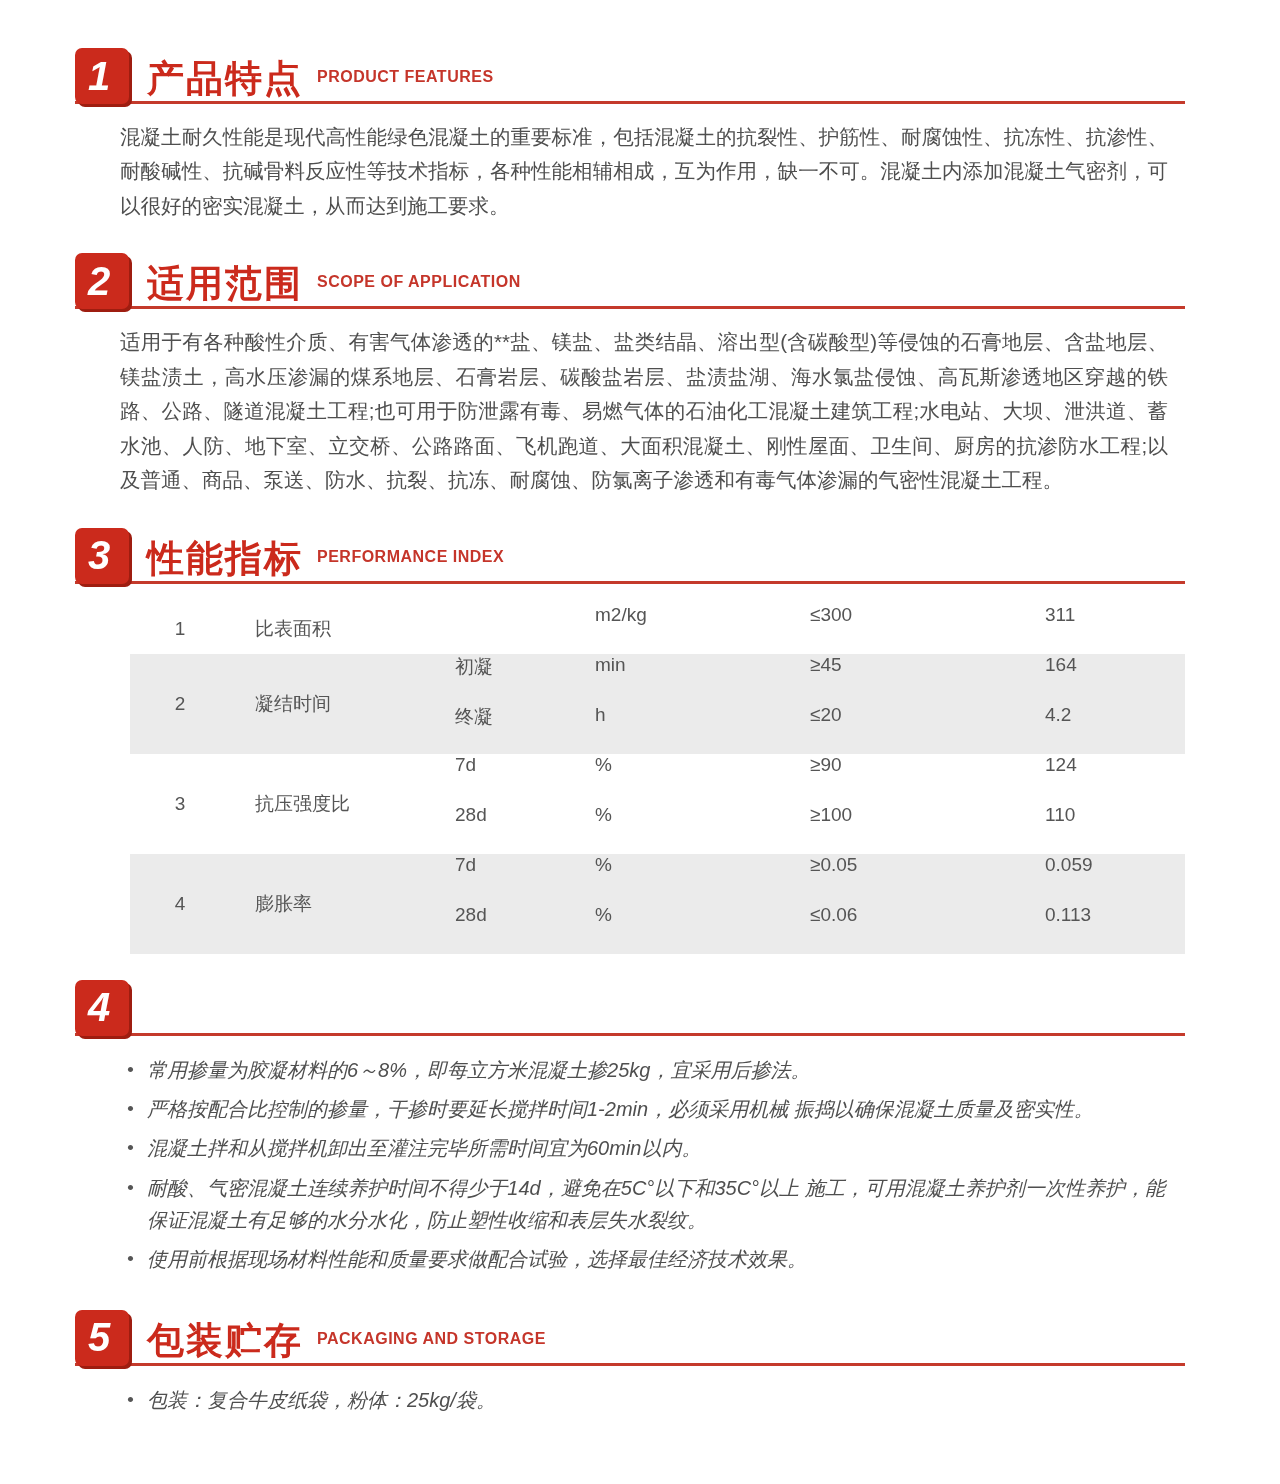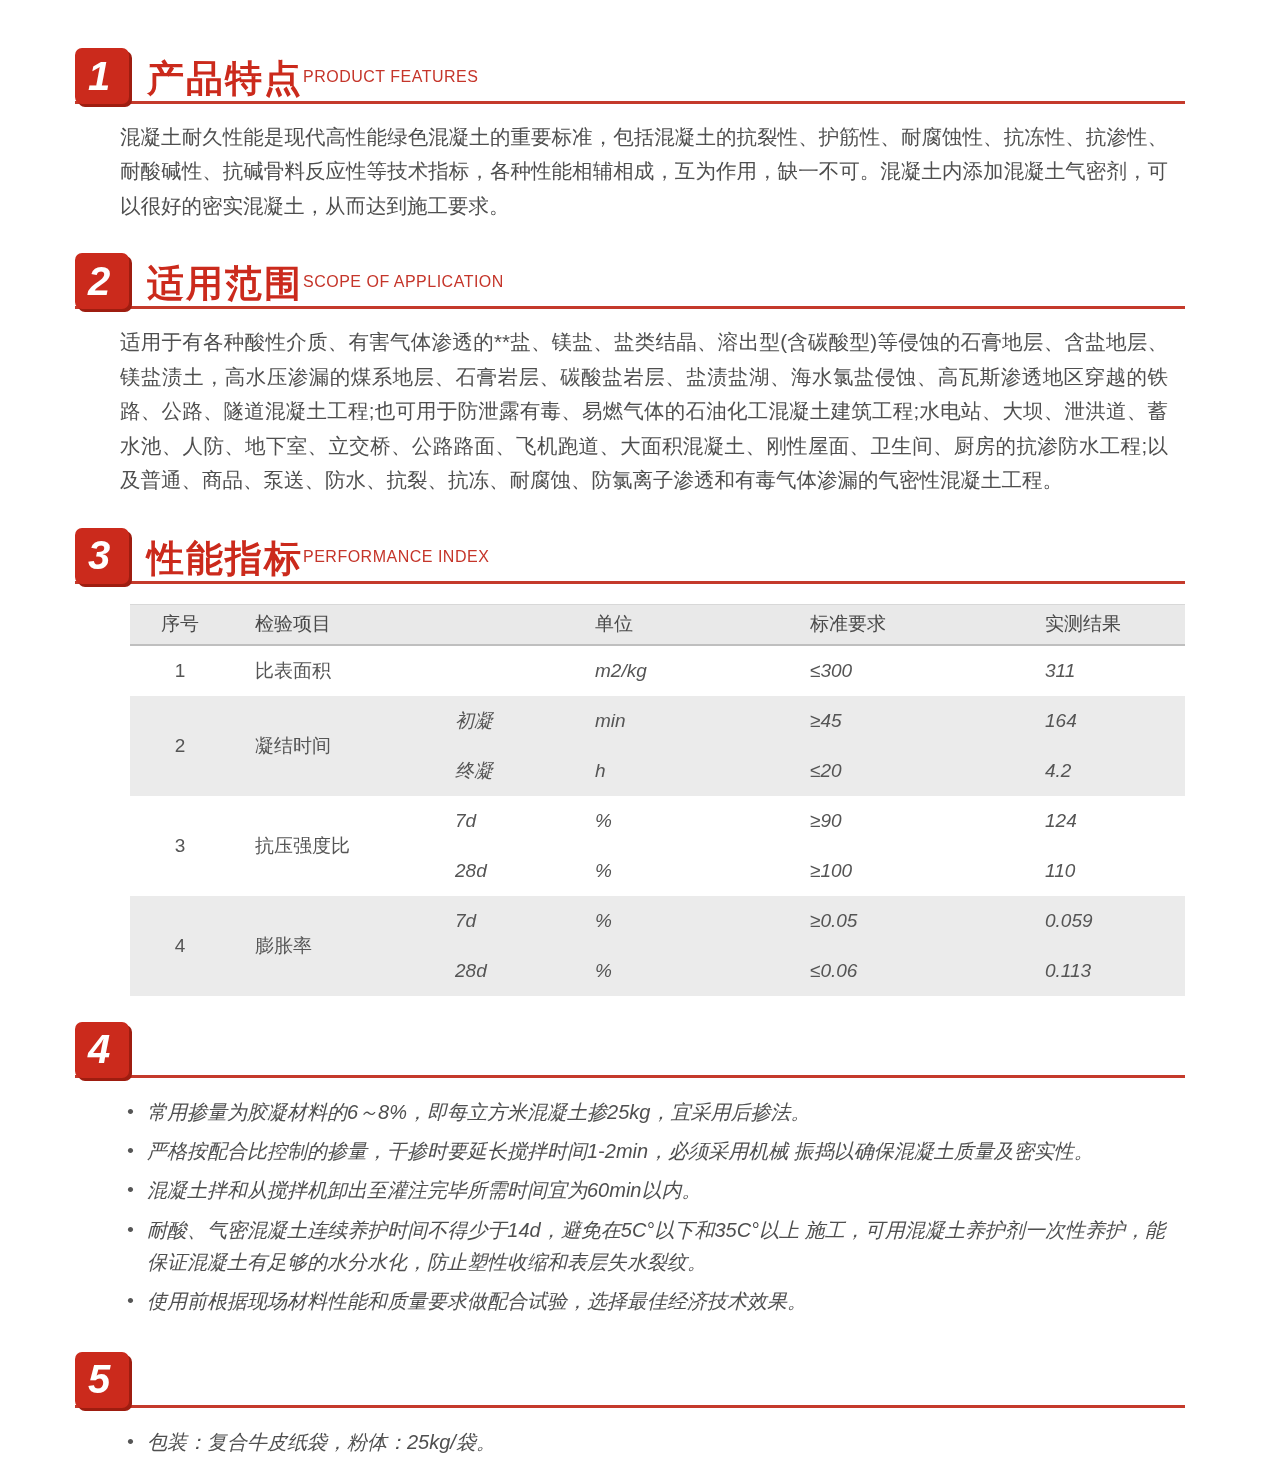--- a/index.html
+++ b/index.html
@@ -26,22 +26,22 @@
     display:flex; align-items:center; justify-content:center;
     margin-bottom:-3px;
     padding-right:6px;
   }
   .titles { display:flex; align-items:center; margin-left:18px; padding-bottom:4px; }
   .zh {
     color:#cb2a1c; font-size:37px; font-weight:bold; letter-spacing:2px;
     line-height:1;
   }
   .en {
-    color:#c5352a; font-size:16px; font-weight:normal; letter-spacing:0.5px;
-    padding-bottom:3px; line-height:1;
+    color:#c5352a; font-size:16px; font-weight:bold; letter-spacing:0.5px;
+    margin-left:14px; padding-bottom:3px; line-height:1;
   }
   .para {
     margin:16px 0 30px 45px;
     width:1048px;
     font-size:20.5px;
     line-height:1.68;
     text-align:justify;
     color:#4f4f4f;
   }
   
@@ -61,21 +61,21 @@
   }
   .t-group { display:flex; align-items:center; }
   .t-group.shaded { background:#ebebeb; }
   .cell-no   { width:100px; flex:0 0 100px; text-align:center; }
   .cell-item { width:200px; flex:0 0 200px; padding-left:25px; }
   .cell-sub  { width:150px; flex:0 0 150px; padding-left:25px; }
   .cell-unit { width:210px; flex:0 0 210px; padding-left:15px; }
   .cell-std  { width:240px; flex:0 0 240px; padding-left:20px; }
   .cell-res  { flex:1; padding-left:15px; }
   .subcol { flex:1; display:flex; flex-direction:column; }
-  .t-subrow { display:flex; align-items:center; height:50px;font-style:italic; }
+  .t-subrow { display:flex; align-items:flex-start; height:50px; }
   .t-group.single .t-subrow { height:50px; }
   
   .bullets { list-style:none; margin:18px 0 34px 50px; width:1040px; }
   .bullets li {
     position:relative;
     padding-left:22px;
     font-size:20px;
     line-height:1.62;
     margin-bottom:7px;
     color:#4f4f4f;
@@ -117,28 +117,20 @@
 <div class="section">
   <div class="sec-header">
     <div class="badge">3</div>
     <div class="titles">
       <span class="zh">性能指标</span>
       <span class="en">PERFORMANCE INDEX</span>
     </div>
   </div>
 
   <div class="ptable">
-    <div class="t-head">
-      <div class="cell-no">序号</div>
-      <div class="cell-item">检验项目</div>
-      <div class="cell-sub"></div>
-      <div class="cell-unit">单位</div>
-      <div class="cell-std">标准要求</div>
-      <div class="cell-res">实测结果</div>
-    </div>
 
     <div class="t-group single">
       <div class="cell-no">1</div>
       <div class="cell-item">比表面积</div>
       <div class="subcol">
         <div class="t-subrow">
           <div class="cell-sub"></div>
           <div class="cell-unit">m2/kg</div>
           <div class="cell-std">≤300</div>
           <div class="cell-res">311</div>
@@ -214,18 +206,22 @@
     <li>严格按配合比控制的掺量，干掺时要延长搅拌时间1-2min，必须采用机械 振捣以确保混凝土质量及密实性。</li>
     <li>混凝土拌和从搅拌机卸出至灌注完毕所需时间宜为60min以内。</li>
     <li>耐酸、气密混凝土连续养护时间不得少于14d，避免在5C°以下和35C°以上 施工，可用混凝土养护剂一次性养护，能保证混凝土有足够的水分水化，防止塑性收缩和表层失水裂纹。</li>
     <li>使用前根据现场材料性能和质量要求做配合试验，选择最佳经济技术效果。</li>
   </ul>
 </div>
 
 <div class="section">
   <div class="sec-header">
     <div class="badge">5</div>
+    <div class="titles">
+      <span class="zh">包装贮存</span>
+      <span class="en">PACKAGING AND STORAGE</span>
+    </div>
   </div>
   <ul class="bullets short">
     <li>包装：复合牛皮纸袋，粉体：25kg/袋。</li>
 
   </ul>
 </div>
 
 </body></html>

